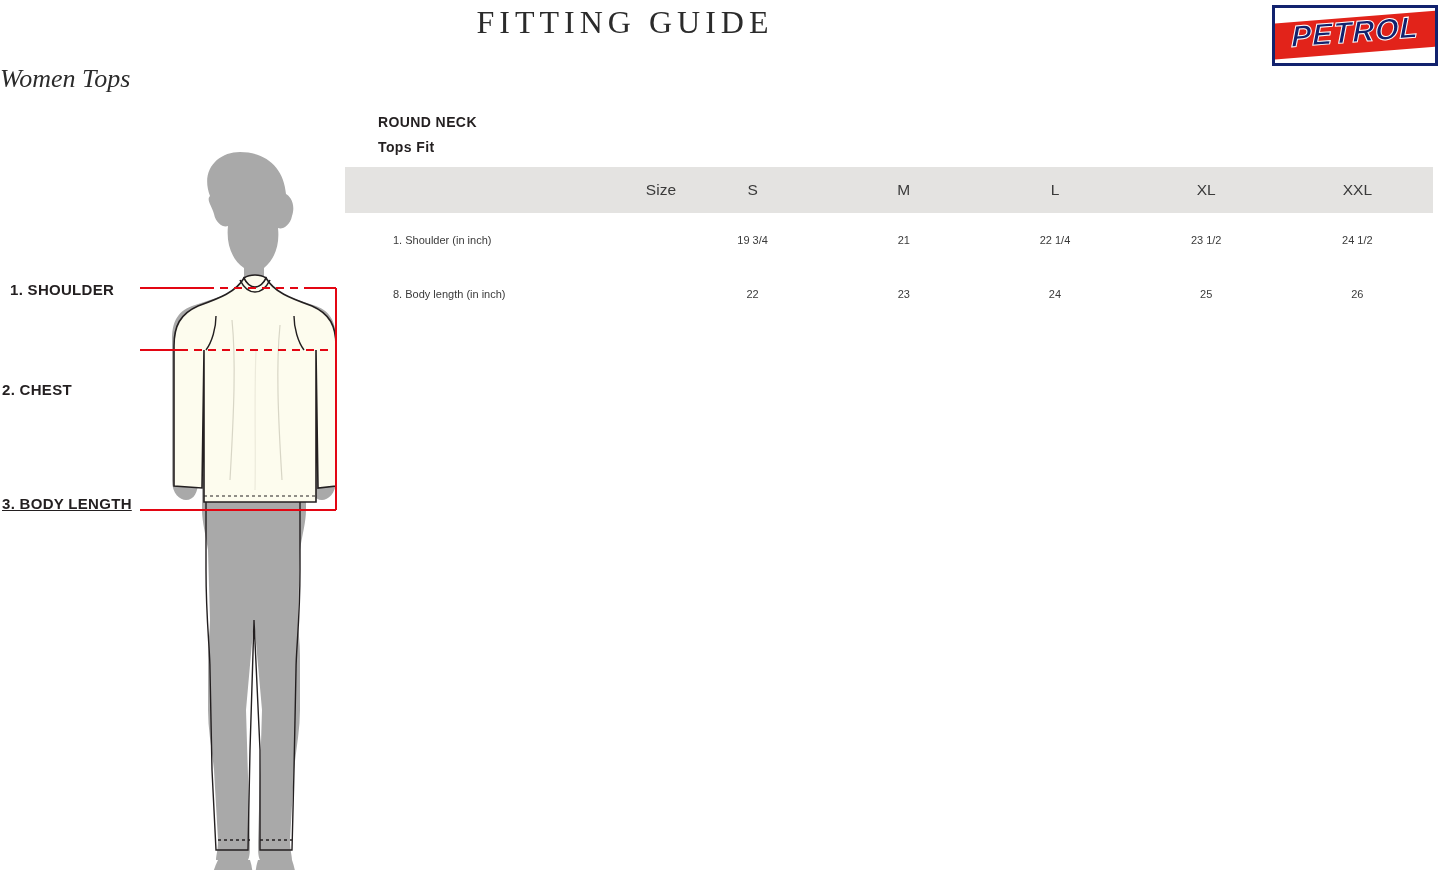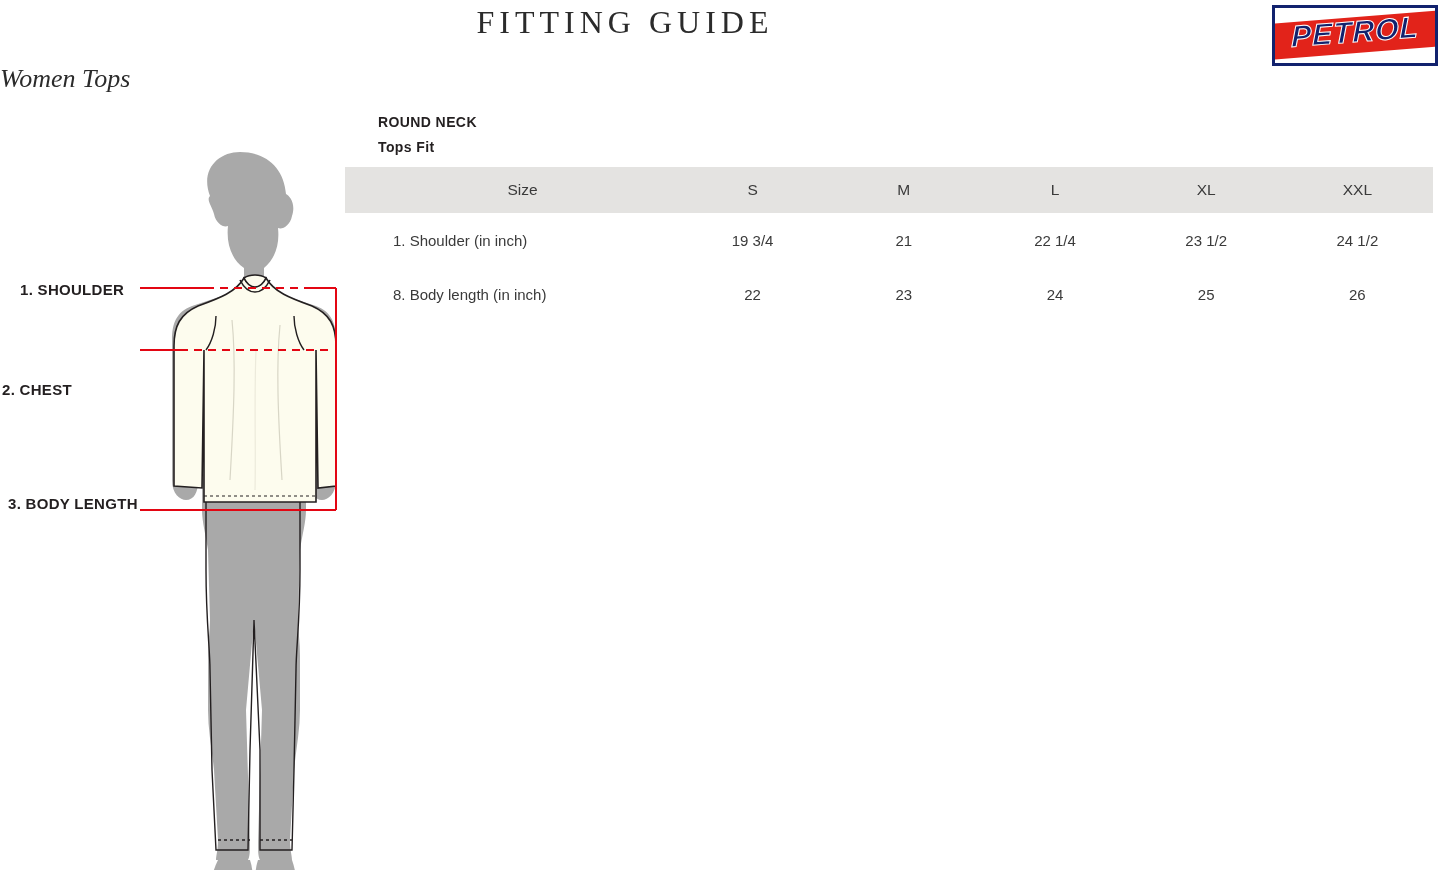--- a/index.html
+++ b/index.html
@@ -102,28 +102,28 @@
     color: #3a3a3a;
   }
   table.sizes thead th {
     background: #e4e3e1;
     font-weight: normal;
     height: 44px;
     color: #3a3a3a;
     font-size: 15.5px;
   }
   table.sizes thead th.c-label {
-    text-align: center;
+    text-align: right;
     padding-left: 24px;
     width: 300px;
   }
   table.sizes tbody td {
     height: 52px;
     text-align: center;
-    font-size: 15px;
+    font-size: 11px;
     color: #3a3a3a;
   }
   table.sizes tbody td.c-label {
     text-align: left;
     padding-left: 48px;
   }
   table.sizes col.size-col { width: 148px; }
 
   
   .figure-wrap {
@@ -134,23 +134,23 @@
     height: 720px;
   }
   .callout {
     position: absolute;
     font-size: 15px;
     font-weight: bold;
     letter-spacing: 0.3px;
     color: #231f20;
     white-space: nowrap;
   }
-  .callout-shoulder { left: 20px; top: 281px; text-align: right; }
+  .callout-shoulder { left: 10px; top: 281px; text-align: right; }
   .callout-chest    { left: 2px; top: 341px; margin-top: 40px; }
-  .callout-length   { left: 8px; top: 495px; }
+  .callout-length   { left: 2px; top: 495px; text-decoration: underline; }
 </style>
 </head>
 <body>
 
 <div id="page">
 
   <div class="title-main">FITTING GUIDE</div>
   <div class="title-sub">Women Tops</div>
 
   <div class="logo">

